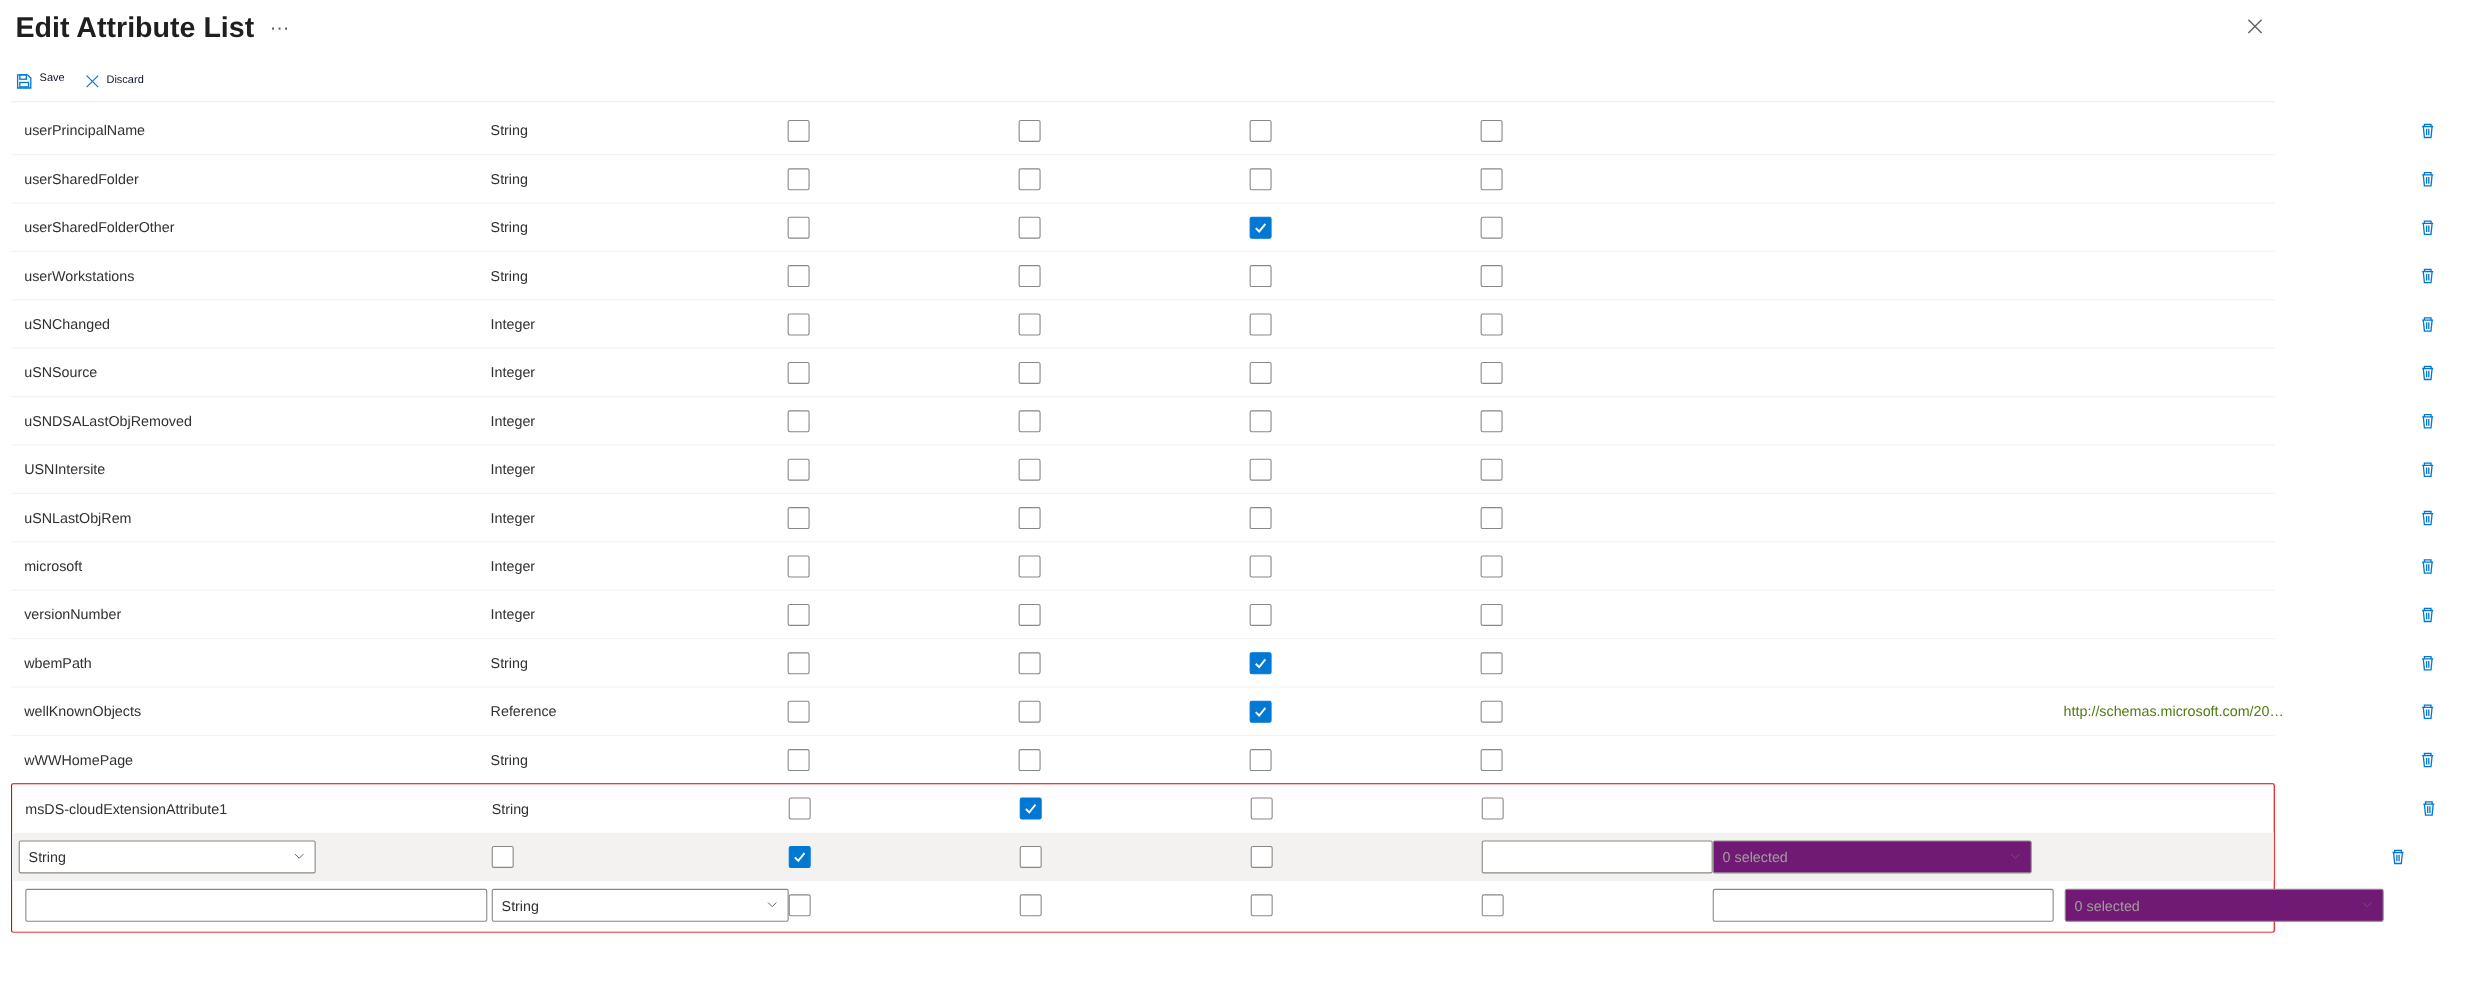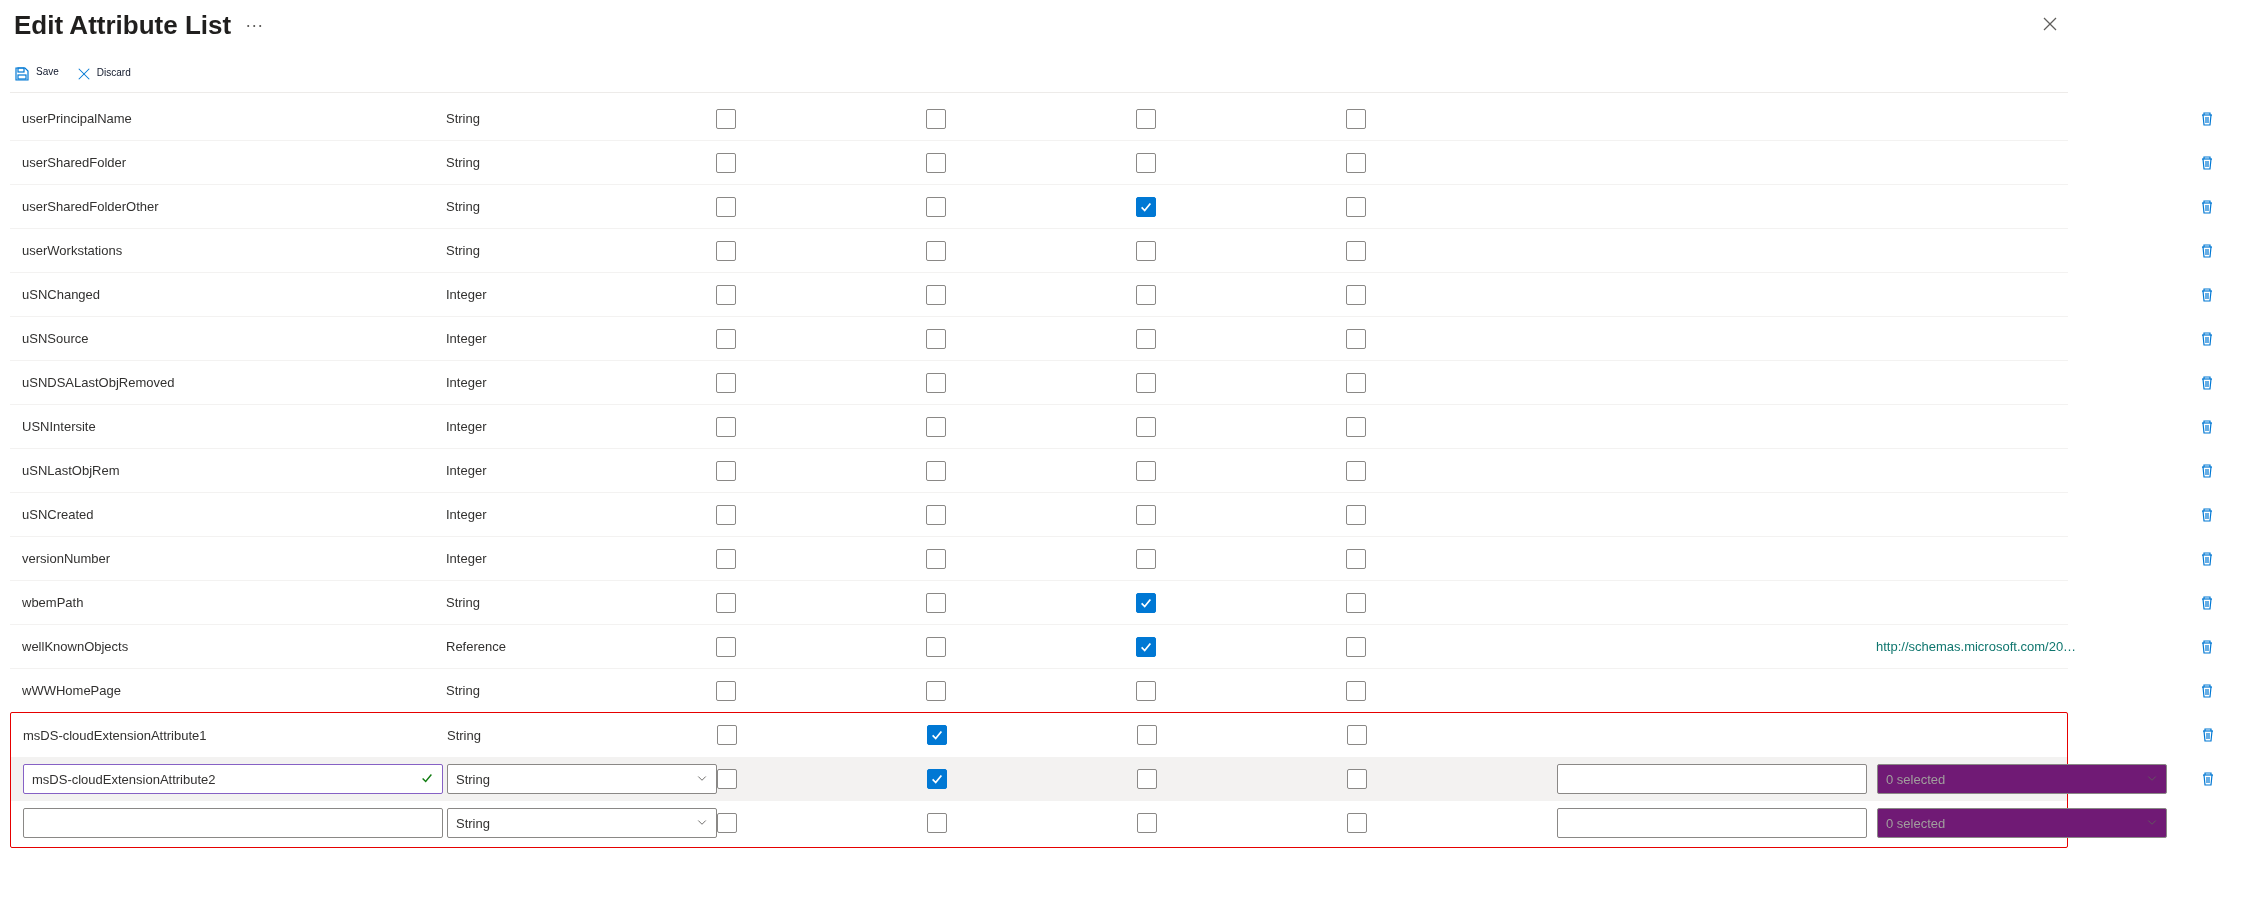--- a/index.html
+++ b/index.html
@@ -118,21 +118,21 @@
     height: 22px;
     color: #0078d4;
     cursor: pointer;
     display: flex;
     align-items: center;
     justify-content: center;
   }
   .trash-btn svg { width: 16px; height: 16px; }
 
   .link-text {
-    color: #0f766e;
+    color: #4d7c0f;
     white-space: nowrap;
     overflow: hidden;
     text-overflow: ellipsis;
   }
 
   
   .input-box {
     height: 30px;
     border: 1px solid #8a8886;
     border-radius: 2px;
@@ -541,21 +541,21 @@
               <path d="M3 4h10"></path>
               <path d="M5 4V2h6v2"></path>
               <path d="M4 4l1 10h6l1-10"></path>
               <path d="M7 6v6M9 6v6"></path>
             </svg>
           </span>
         </div>
       </div>
       <div class="row">
         <div class="cell name">
-          <span>uSNCreated</span>
+          <span>microsoft</span>
         </div>
         <div class="cell">
           <span>Integer</span>
         </div>
         <div class="cell">
           <span class="checkbox"></span>
         </div>
         <div class="cell">
           <span class="checkbox"></span>
         </div>
@@ -759,30 +759,20 @@
           <path d="M3 4h10"></path>
               <path d="M5 4V2h6v2"></path>
               <path d="M4 4l1 10h6l1-10"></path>
               <path d="M7 6v6M9 6v6"></path>
         </svg>
       </span>
         </div>
     </div>
 
     <div class="row selected">
-      <div class="cell name">
-        <div class="input-box valid" style="width:420px">
-          <span>msDS-cloudExtensionAttribute2</span>
-          <span class="check-ic">
-            <svg viewBox="0 0 16 16" width="14" height="14" fill="none" stroke="currentColor" stroke-width="1.6">
-                <polyline points="3 8.5 6.5 12 13 4"></polyline>
-              </svg>
-          </span>
-        </div>
-      </div>
       <div class="cell">
         <div class="dropdown-box">
           <span>String</span>
           <span class="chev">
             <svg viewBox="0 0 16 16" width="12" height="12" fill="none" stroke="currentColor" stroke-width="1.2">
                 <polyline points="3 6 8 11 13 6"></polyline>
               </svg>
           </span>
         </div>
       </div>

